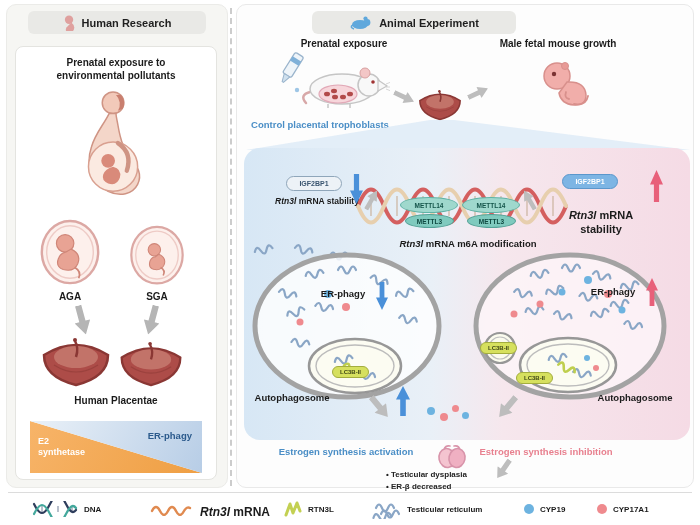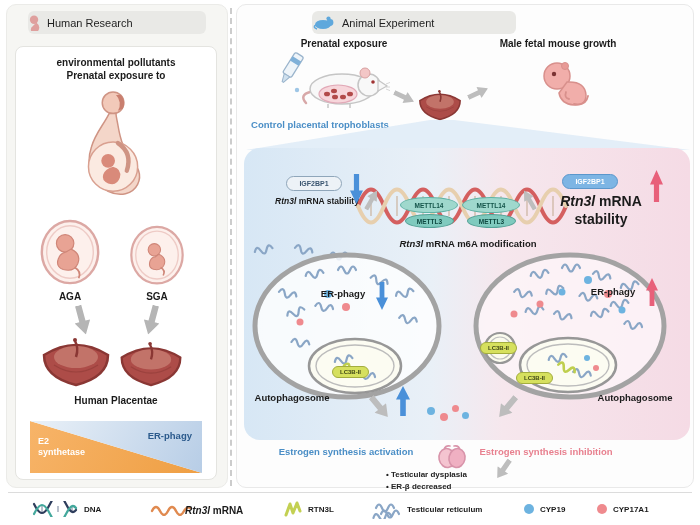--- a/index.html
+++ b/index.html
@@ -7,21 +7,21 @@
 body{font-family:"Liberation Sans",sans-serif;background:#fff;position:relative;overflow:hidden}
 #canvas{position:absolute;left:0;top:0;width:700px;height:525px}
 .abs{position:absolute}
 .lbl{position:absolute;font-weight:700;color:#1b1b1b;line-height:1.25}
 .center{text-align:center}
 .pill{position:absolute;display:flex;align-items:center;justify-content:center;font-weight:700;border-radius:12px;white-space:nowrap}
 .barrow{position:absolute;clip-path:polygon(30% 0,70% 0,70% 55%,100% 55%,50% 100%,0 55%,30% 55%)}
 .dot{position:absolute;border-radius:50%}
 .bullet{font-weight:700;font-size:8px;color:#222;margin-bottom:3px;white-space:nowrap}
 .bullet::before{content:"•  "}
-.hdr{position:absolute;display:flex;align-items:center;gap:6px;background:#e9e9e6;border-radius:6px;font-weight:400;font-size:11px;color:#1f1f1f}
+.hdr{position:absolute;display:flex;align-items:center;justify-content:center;gap:6px;background:#e9e9e6;border-radius:6px;font-weight:700;font-size:11px;color:#1f1f1f}
 i{font-style:italic}
 </style>
 </head>
 <body>
 
 <div id="canvas">
 
   <svg width="0" height="0" style="position:absolute" aria-hidden="true">
     <defs>
       <path id="sq" d="M0,4 q3,-7 6,0 t6,0 t6,0" stroke="#8aa6c6" stroke-width="2.2" fill="none" stroke-linecap="round"></path>
@@ -41,22 +41,22 @@
   <div class="hdr" style="left:28px;top:11px;width:178px;height:23px">
     <svg width="13" height="17" viewBox="0 0 14 18">
         <circle cx="6.5" cy="6" r="4.5" fill="#dfa09e"></circle>
         <path d="M9,9 q5,4 2,9 q-3,4 -7,1 q-2,-2 0,-5 z" fill="#dfa09e"></path>
       </svg>
     <span>Human Research</span>
   </div>
 
   <div class="abs" style="left:15px;top:46px;width:202px;height:434px;background:#ffffff;border:1px solid #e4e4e0;border-radius:8px">
     <div class="lbl center" style="left:0;top:10px;width:100%;font-size:10px">
+      <div>Prenatal exposure to</div>
       <div>environmental pollutants</div>
-      <div>Prenatal exposure to</div>
     </div>
 
     <svg class="abs" style="left:42px;top:42px" width="116" height="118" viewBox="0 0 100 120">
       <circle cx="47" cy="14" r="11" fill="#f2c9b9" stroke="#cf9484" stroke-width="1.5"></circle>
       <path d="M55,6 a12,12 0 0,1 2,14 l-5,2 a13,13 0 0,0 -2,-16 z" fill="#c97f6f"></path>
       <path d="M43,25 C37,37 29,45 25,59 C19,77 25,96 42,104 C54,110 67,107 72,97 C77,87 72,79 65,71 C57,62 54,49 52,37 C51,31 50,28 50,25 Z" fill="#f4d6c9" stroke="#cf9484" stroke-width="1.5"></path>
       <circle cx="47" cy="79" r="25" fill="#fbeae1" stroke="#d9a090" stroke-width="1.5"></circle>
       <circle cx="42" cy="73" r="7" fill="#d98a7a"></circle>
       <path d="M47,79 q9,2 7,11 q-3,9 -12,6 q-7,-3 -5,-9 q2,-6 10,-8" fill="#d98a7a"></path>
       <path d="M52,55 q15,10 9,28" stroke="#cf9484" stroke-width="4.5" fill="none" stroke-linecap="round"></path>
@@ -183,21 +183,21 @@
 
   <div class="lbl center" style="left:390px;top:238px;width:156px;font-size:9.5px"><i>Rtn3l</i><span> mRNA m6A modification</span></div>
 
   <div class="pill" style="left:286px;top:176px;width:56px;height:15px;background:#edf2f7;border:1px solid #8fa6ba;font-size:7px;color:#3a5570">IGF2BP1</div>
   <div class="lbl center" style="left:264px;top:196px;width:106px;font-size:8.5px"><i>Rtn3l</i><span> mRNA stability</span></div>
   <div class="barrow" style="left:350px;top:174px;width:13px;height:30px;background:#4a90d9"></div>
   <div class="barrow" style="left:366px;top:189px;width:11px;height:22px;background:#bdbdbd;transform:rotate(210deg)"></div>
 
   <div class="barrow" style="left:524px;top:189px;width:11px;height:22px;background:#bdbdbd;transform:rotate(150deg)"></div>
   <div class="pill" style="left:562px;top:174px;width:56px;height:15px;background:#7db5e4;border:1px solid #5b97cc;font-size:7px;color:#ffffff">IGF2BP1</div>
-  <div class="lbl center" style="left:548px;top:193px;width:106px;font-size:14px"><i>Rtn3l</i><span> mRNA stability</span></div>
+  <div class="lbl center" style="left:548px;top:209px;width:106px;font-size:11px"><i>Rtn3l</i><span> mRNA stability</span></div>
   <div class="barrow" style="left:650px;top:170px;width:13px;height:32px;background:#e8607a;transform:rotate(180deg)"></div>
 
   <svg class="abs" style="left:252px;top:240px" width="110" height="24">
     <use href="#sq" transform="translate(2,8) rotate(-12)"></use>
     <use href="#sq" transform="translate(44,4) rotate(15)"></use>
     <use href="#sq" transform="translate(78,12)"></use>
   </svg>
 
   <svg class="abs" style="left:250px;top:250px" width="200" height="154">
     <ellipse cx="97" cy="76" rx="92" ry="71" fill="rgba(255,255,255,0.8)" stroke="#a3a3a3" stroke-width="5"></ellipse>
@@ -291,21 +291,21 @@
   <svg class="abs" style="left:32px;top:501px" width="46" height="16">
     <path d="M10,5 v6 M26,5 v6 M40,6 v5" stroke="#8a97ab" stroke-width="1.2"></path>
     <path d="M2,3 c6,12 10,12 16,0 c6,-12 10,-12 16,0 c4,8 7,10 10,6" stroke="#2e3d5c" stroke-width="2.2" fill="none" stroke-linecap="round"></path>
     <path d="M2,13 c6,-12 10,-12 16,0 c6,12 10,12 16,0 c4,-8 7,-10 10,-6" stroke="#43a89c" stroke-width="2.2" fill="none" stroke-linecap="round"></path>
   </svg>
   <div class="lbl" style="left:84px;top:505px;font-size:8px">DNA</div>
 
   <svg class="abs" style="left:150px;top:504px" width="42" height="12">
     <path d="M2,7 q4,-8 8,0 t8,0 t8,0 t8,0 q3,-5 6,-3" stroke="#e08a50" stroke-width="2.4" fill="none" stroke-linecap="round"></path>
   </svg>
-  <div class="lbl" style="left:185px;top:505px;font-size:10px"><i>Rtn3l</i><span> mRNA</span></div>
+  <div class="lbl" style="left:200px;top:505px;font-size:12px"><i>Rtn3l</i><span> mRNA</span></div>
 
   <svg class="abs" style="left:283px;top:499px" width="20" height="20">
     <path d="M3,16 L7,5 L10,14 L14,4 L17,12" stroke="#c3d052" stroke-width="3" fill="none" stroke-linecap="round" stroke-linejoin="round"></path>
   </svg>
   <div class="lbl" style="left:308px;top:505px;font-size:8px">RTN3L</div>
 
   <svg class="abs" style="left:372px;top:499px" width="30" height="20">
     <use href="#sq" transform="translate(4,5)"></use>
     <use href="#sq" transform="translate(9,11)"></use>
     <use href="#sq" transform="translate(1,15) rotate(-6)"></use>

